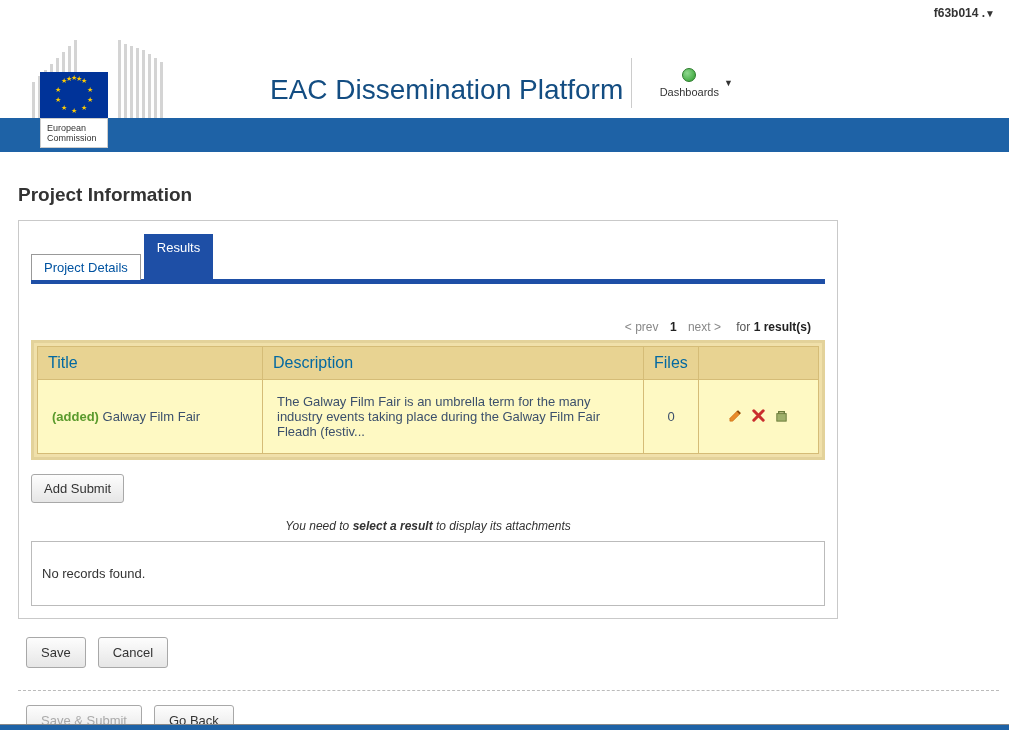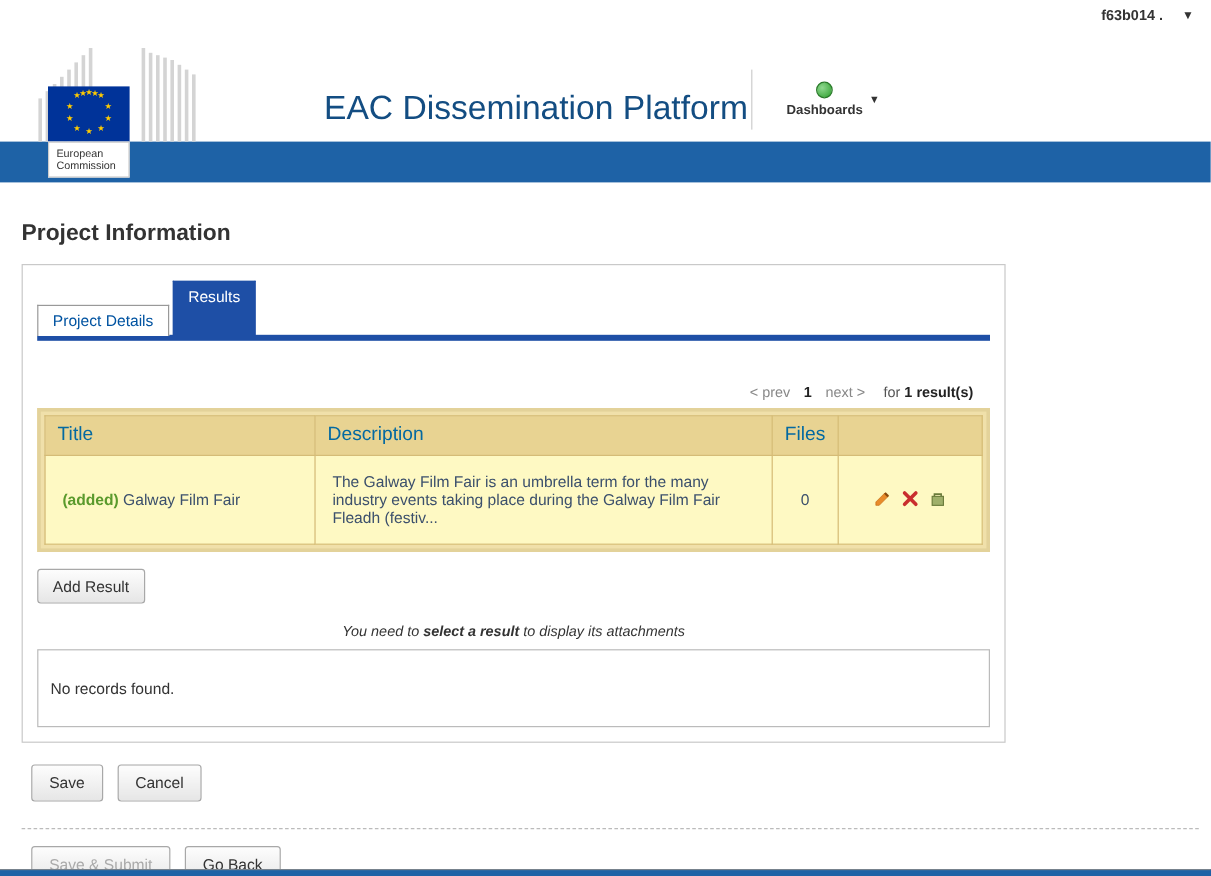--- a/index.html
+++ b/index.html
@@ -1,19 +1,19 @@
 <!DOCTYPE html>
 <html><head>
 <meta charset="utf-8">
 <style>
 * { box-sizing: border-box; margin: 0; padding: 0; }
 body { font-family: Arial, Helvetica, sans-serif; font-size: 13px; color: #333; background: #fff; }
 
 .topbar { display: flex; justify-content: flex-end; align-items: center; padding: 6px 14px 2px; font-size: 12px; }
-.user-menu { cursor: pointer; display: flex; align-items: center; gap: 16px; font-weight: bold; }
+.user-menu { cursor: pointer; display: flex; align-items: center; gap: 0; font-weight: bold; }
 .user-menu .caret { font-size: 10px; }
 
 .header { display: flex; align-items: flex-end; padding: 0 0 0 30px; height: 96px; position: relative; }
 .logo-area { display: flex; align-items: flex-end; }
 .ec-bars { width: 110px; height: 86px; position: relative; }
 .bar { position: absolute; bottom: 0; width: 3px; background: #d4d4d4; }
 .ec-bars .b1 { left: 2px; height: 36px; }
 .ec-bars .b2 { left: 8px; height: 42px; }
 .ec-bars .b3 { left: 14px; height: 48px; }
 .ec-bars .b4 { left: 20px; height: 54px; }
@@ -34,21 +34,21 @@
 .ec-bars2 .c4 { left: 20px; height: 70px; }
 .ec-bars2 .c5 { left: 26px; height: 68px; }
 .ec-bars2 .c6 { left: 32px; height: 64px; }
 .ec-bars2 .c7 { left: 38px; height: 60px; }
 .ec-bars2 .c8 { left: 44px; height: 56px; }
 
 .platform-title { font-size: 28px; color: #134d82; margin-left: 130px; margin-bottom: 12px; font-weight: normal; }
 
 .dash-area { position: absolute; right: 290px; top: 36px; border-left: 1px solid #ccc; padding-left: 28px; height: 50px; display: flex; flex-direction: column; align-items: center; justify-content: center; cursor: pointer; }
 .dash-icon { width: 14px; height: 14px; border-radius: 50%; background: radial-gradient(circle at 35% 35%, #8fd88f, #2c9e2c); border: 1px solid #2a7a2a; }
-.dash-label { font-size: 11px; font-weight: bold; margin-top: 4px; }
+.dash-label { font-size: 11px; font-weight: normal; margin-top: 4px; }
 .dash-caret { position: absolute; top: 20px; right: -14px; font-size: 9px; }
 
 .blue-band { height: 34px; background: #1e62a6; width: 100%; }
 
 .content { padding: 32px 10px 10px 18px; }
 .page-title { font-size: 19px; font-weight: bold; margin-bottom: 14px; }
 
 .panel { border: 1px solid #c9c9c9; width: 820px; padding: 12px; }
 .tabs { display: flex; border-bottom: 5px solid #1e4fa6; }
 .tab { padding: 5px 12px; font-size: 13px; border: 1px solid #999; border-bottom: none; background: #fff; cursor: pointer; margin-right: 3px; position: relative; top: 1px; }
@@ -203,21 +203,21 @@
                     <path d="M5 6 L5 4 L11 4 L11 6" fill="none" stroke="#6a7b3a" stroke-width="1.4"></path>
                   </svg>
               </span>
             </td>
           </tr>
         </tbody>
       </table>
     </div>
 
     <div class="add-btn-row">
-      <button class="btn">Add Result</button>
+      <button class="btn">Add Submit</button>
     </div>
 
     <div class="hint">
       <span>You need to </span><b>select a result</b><span> to display its attachments</span>
     </div>
 
     <div class="norecords">No records found.</div>
   </div>
 
   <div class="button-row">

